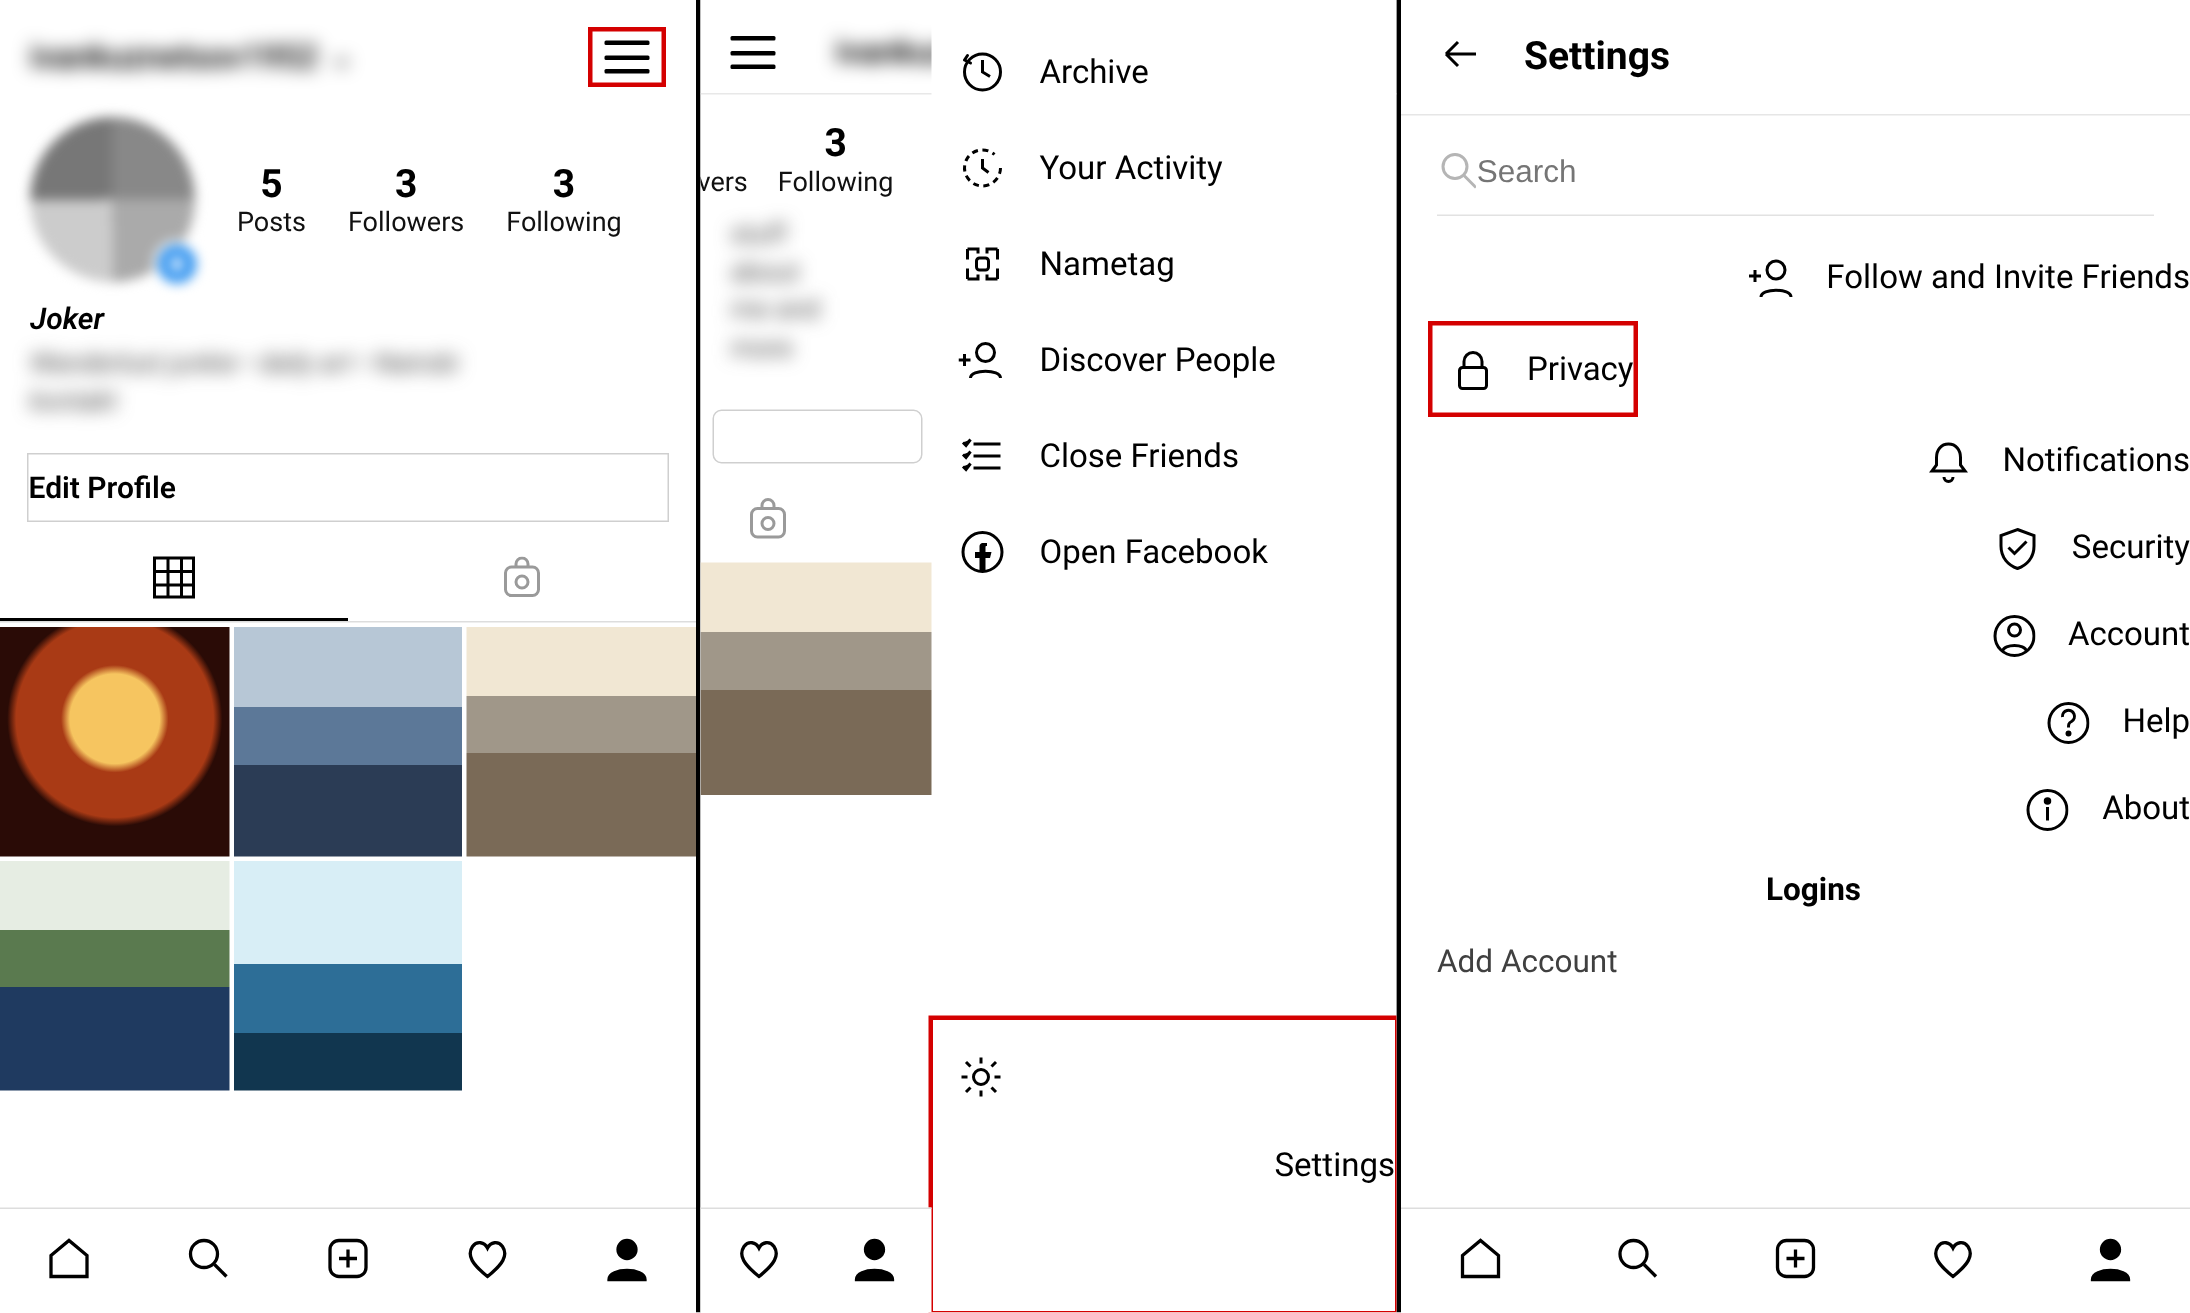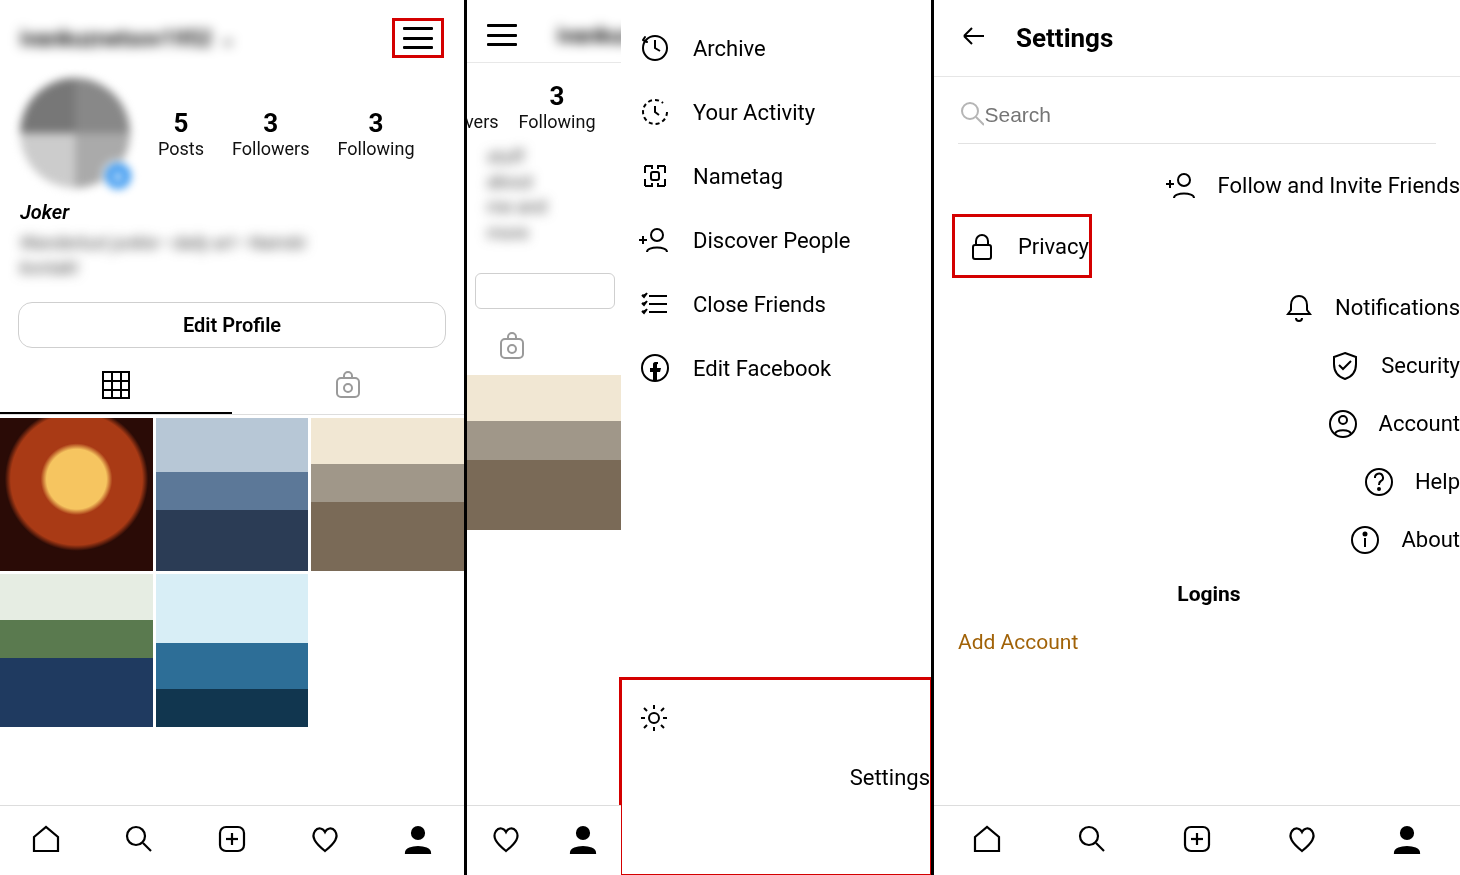--- a/index.html
+++ b/index.html
@@ -55,22 +55,22 @@
     filter: blur(0);
   }
   .stat { text-align:center; }
   .stat .num { font-size:26px; font-weight:700; }
   .stat .lbl { font-size:18px; color:#111; }
   .a-bio { padding: 6px 20px 10px 20px; font-style: italic; }
   .a-bio .name { font-size:20px; font-weight:600; }
   .a-bio .desc { font-size:18px; color:#444; margin-top:6px; filter: blur(6px); line-height:1.4;}
   .a-edit-btn {
     margin: 12px 18px 10px 18px;
-    border:1px solid #cfcfcf; border-radius:14px;
-    text-align:center; padding:10px 0;
+    border:1px solid #cfcfcf; border-radius:0;
+    text-align:left; padding:10px 0;
     font-size:20px; font-weight:600;
   }
   .a-tabs {
     display:flex; border-bottom:1px solid #ddd; margin-top:8px;
   }
   .a-tab { flex:1; display:flex;align-items:center;justify-content:center; height:56px;}
   .a-tab.active { border-bottom:2px solid #000;}
   .icon { width:30px; height:30px; stroke:#000; stroke-width:2; fill:none;}
   .icon.tagged { stroke:#9a9a9a;}
   .a-grid {
@@ -153,21 +153,21 @@
     padding: 14px 0;
     font-size:22px;
     justify-content:flex-end;
   }
   .c-item svg { width:30px; height:30px; flex:none;}
   .c-item.hl {
     border:3px solid #d40000;
     margin-left:-6px; padding-left:6px; width:140px;
   }
   .c-logins { font-size:21px; font-weight:700; padding: 14px 0 6px 24px; text-align: center;}
-  .c-add { font-size:21px; color:#a16207; padding: 18px 0 0 24px;}
+  .c-add { font-size:21px; color:#404040; padding: 18px 0 0 24px;}
 
   svg { stroke:#000; stroke-width:2; fill:none;}
   .gray svg { stroke:#b5b5b5;}
 </style>
 </head>
 <body>
 
 <div class="panel panel-a">
 
   <div class="a-header">
@@ -337,21 +337,21 @@
           <path d="M10 8h18M10 16h18M10 24h18"></path>
           <path d="M3 7l2 2 3-4M3 15l2 2 3-4M3 23l2 2 3-4" fill="#000"></path>
         </svg>
       <span>Close Friends</span>
     </div>
     <div class="drawer-item">
       <svg>
           <circle cx="16" cy="16" r="13"></circle>
           <path d="M19 10h-3c-1 0-2 1-2 2v4h-3v4h3v8h4v-8h3l1-4h-4v-3c0-1 0-1 1-1z" fill="#000" stroke="none"></path>
         </svg>
-      <span>Edit Facebook</span>
+      <span>Open Facebook</span>
     </div>
     <div class="drawer-spacer"></div>
     <div class="drawer-settings">
       <svg>
           <circle cx="16" cy="16" r="5"></circle>
           <path d="M16 3v4M16 25v4M3 16h4M25 16h4M6 6l3 3M23 23l3 3M26 6l-3 3M9 23l-3 3"></path>
         </svg>
       <span>Settings</span>
     </div>
   </div>

